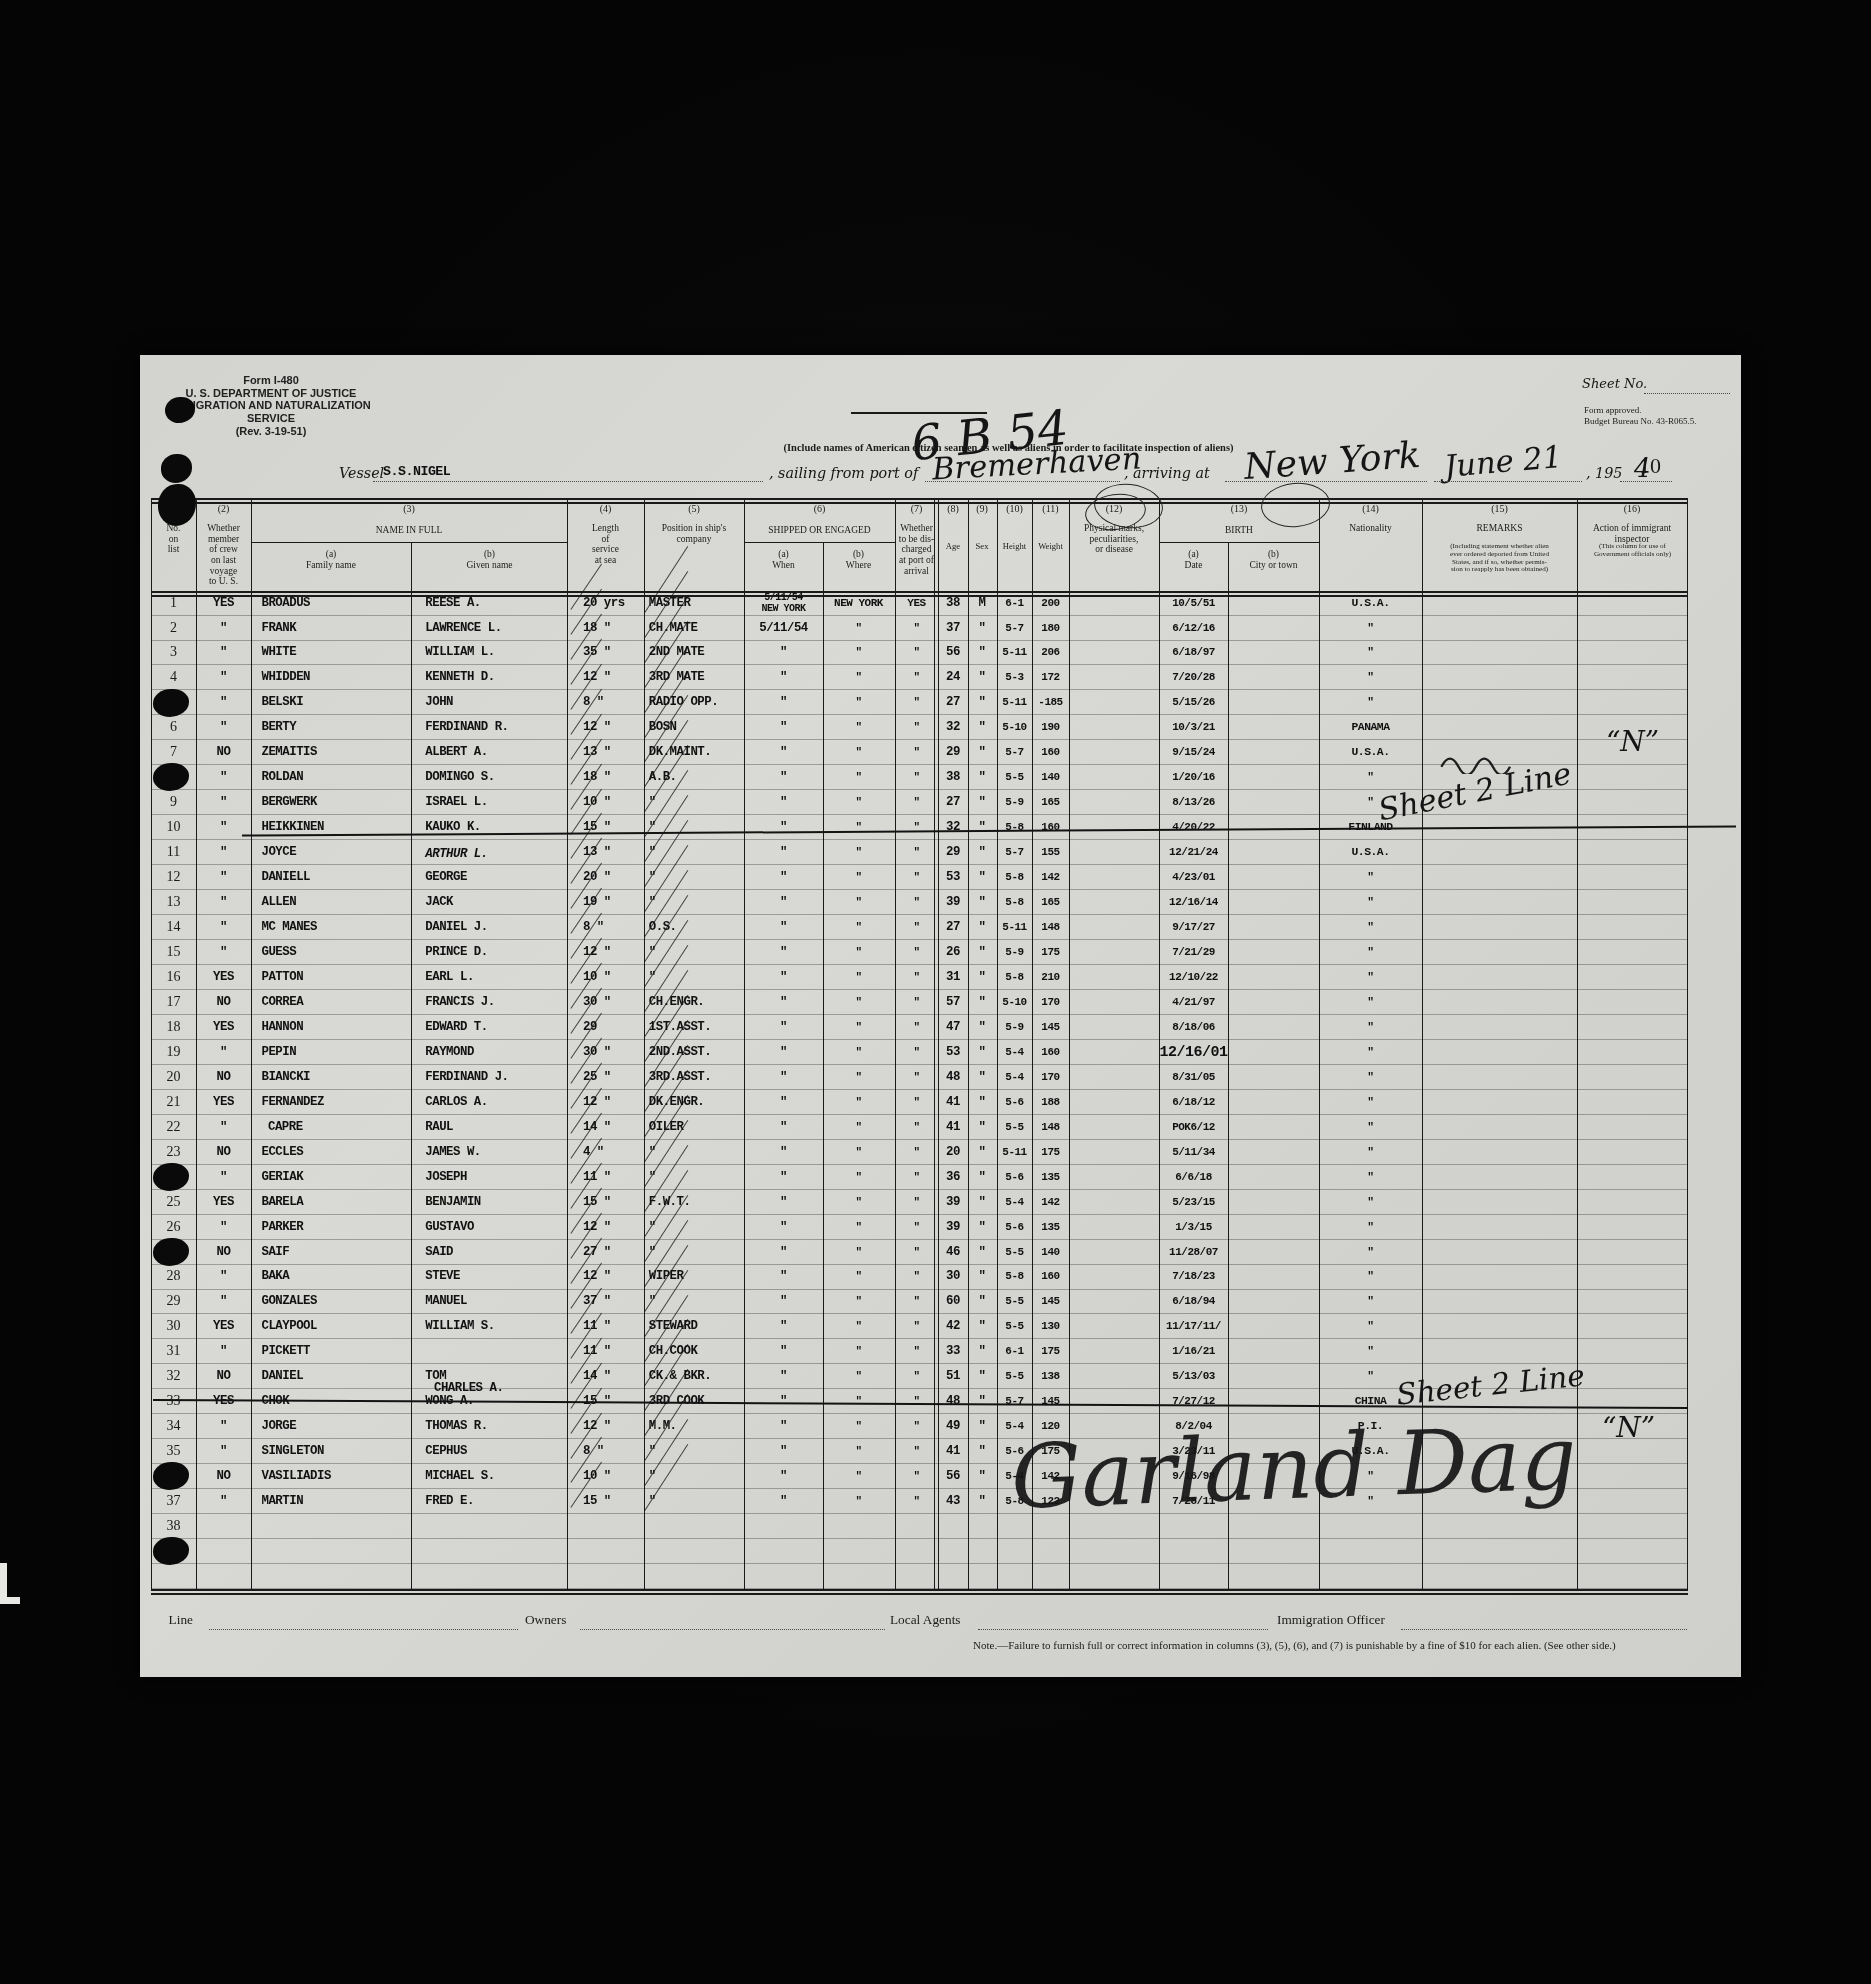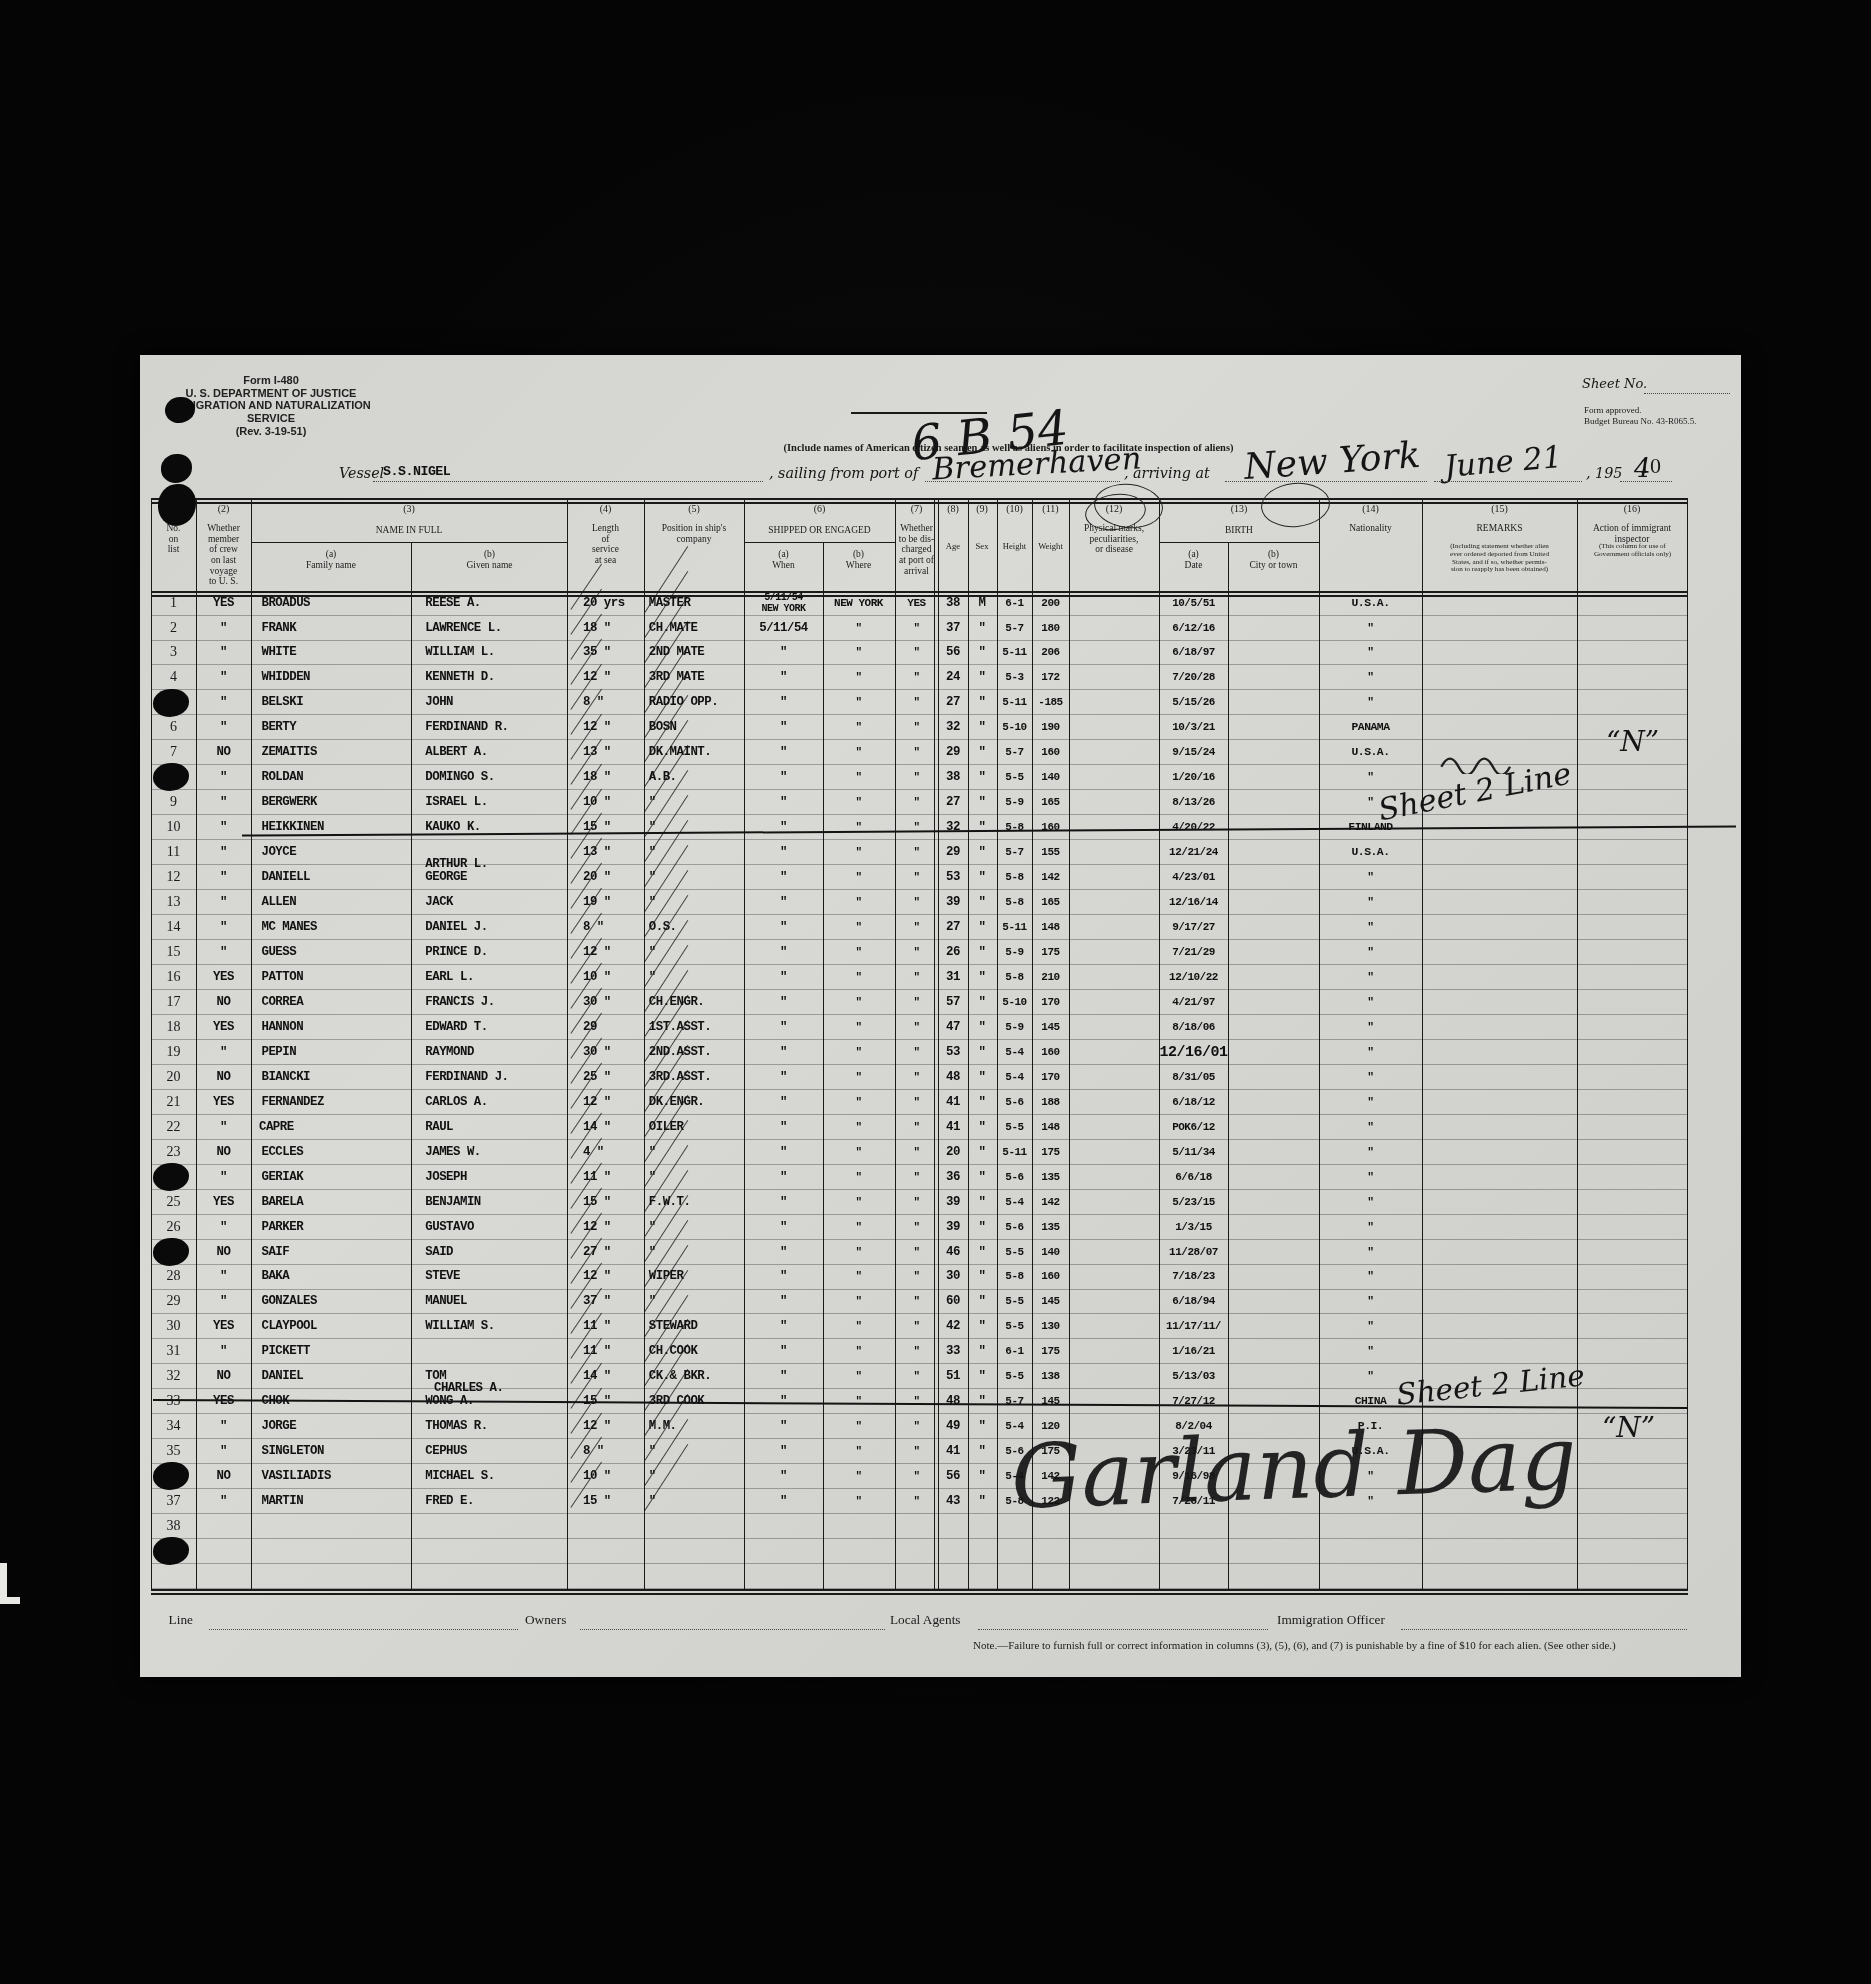--- a/index.html
+++ b/index.html
@@ -369,21 +369,21 @@
         <div class="cell typed" style="left: 1019px; top: 0px; width: 69px; height: 25px; display: flex; align-items: center; justify-content: center; text-align: center; font-size: 11px;">4/20/22</div>
         <div class="cell typed" style="left: 1179px; top: 0px; width: 103px; height: 25px; display: flex; align-items: center; justify-content: center; text-align: center; font-size: 11.4px;">FINLAND</div>
       </div>
       <div class="slash" style="left: 431px; top: 479px; width: 55px; transform: rotate(-56deg);"></div>
       <div class="slash" style="left: 505px; top: 481px; width: 79px; transform: rotate(-57deg);"></div>
       <div class="abs" style="left: 10.5px; top: 509px; width: 1537px; height: 0.5px; background: rgba(0, 0, 0, 0.28);"></div>
       <div class="abs" style="left: 0px; top: 485px; width: 1547px; height: 25px;">
         <div class="cell rownum" style="left: 10.5px; width: 46px; height: 25px; display: flex; align-items: center; justify-content: center;">11</div>
         <div class="cell typed" style="left: 56px; top: 0px; width: 55px; height: 25px; display: flex; align-items: center; justify-content: center; text-align: center;">"</div>
         <div class="cell typed" style="left: 111px; top: 0px; width: 160px; height: 25px; display: flex; align-items: center; justify-content: flex-start; text-align: left; padding-left: 10.5px;">JOYCE</div>
-        <div class="cell typed" style="left: 271px; top: 12px; width: 157px; height: 25px; display: flex; align-items: center; justify-content: flex-start; text-align: right; padding-left: 14.3px;">ARTHUR L.</div>
+        <div class="cell typed" style="left: 271px; top: 2px; width: 157px; height: 25px; display: flex; align-items: center; justify-content: flex-start; text-align: right; padding-left: 14.3px; font-style: italic;">ARTHUR L.</div>
         <div class="cell typed" style="left: 427px; top: 0px; width: 77px; height: 25px; display: flex; align-items: center; justify-content: flex-start; text-align: center; padding-left: 16px;">13  "</div>
         <div class="cell typed" style="left: 504px; top: 0px; width: 100px; height: 25px; display: flex; align-items: center; justify-content: flex-start; text-align: left; padding-left: 4.8px;">"</div>
         <div class="cell typed" style="left: 604px; top: 0px; width: 79px; height: 25px; display: flex; align-items: center; justify-content: center; text-align: center;">"</div>
         <div class="cell typed" style="left: 683px; top: 0px; width: 71px; height: 25px; display: flex; align-items: center; justify-content: center; text-align: center; font-size: 11px;">"</div>
         <div class="cell typed" style="left: 755px; top: 0px; width: 43px; height: 25px; display: flex; align-items: center; justify-content: center; text-align: center; font-size: 11px;">"</div>
         <div class="cell typed" style="left: 798px; top: 0px; width: 30px; height: 25px; display: flex; align-items: center; justify-content: center; text-align: center;">29</div>
         <div class="cell typed" style="left: 828px; top: 0px; width: 28px; height: 25px; display: flex; align-items: center; justify-content: center; text-align: center;">"</div>
         <div class="cell typed" style="left: 857px; top: 0px; width: 35px; height: 25px; display: flex; align-items: center; justify-content: center; text-align: center; font-size: 11px;">5-7</div>
         <div class="cell typed" style="left: 892px; top: 0px; width: 37px; height: 25px; display: flex; align-items: center; justify-content: center; text-align: center; font-size: 11px;">155</div>
         <div class="cell typed" style="left: 1019px; top: 0px; width: 69px; height: 25px; display: flex; align-items: center; justify-content: center; text-align: center; font-size: 11px;">12/21/24</div>
@@ -588,21 +588,21 @@
         <div class="cell typed" style="left: 892px; top: 0px; width: 37px; height: 25px; display: flex; align-items: center; justify-content: center; text-align: center; font-size: 11px;">188</div>
         <div class="cell typed" style="left: 1019px; top: 0px; width: 69px; height: 25px; display: flex; align-items: center; justify-content: center; text-align: center; font-size: 11px;">6/18/12</div>
         <div class="cell typed" style="left: 1179px; top: 0px; width: 103px; height: 25px; display: flex; align-items: center; justify-content: center; text-align: center; font-size: 11.4px;">"</div>
       </div>
       <div class="slash" style="left: 431px; top: 753px; width: 55px; transform: rotate(-56deg);"></div>
       <div class="slash" style="left: 505px; top: 756px; width: 79px; transform: rotate(-57deg);"></div>
       <div class="abs" style="left: 10.5px; top: 784px; width: 1537px; height: 0.5px; background: rgba(0, 0, 0, 0.28);"></div>
       <div class="abs" style="left: 0px; top: 760px; width: 1547px; height: 25px;">
         <div class="cell rownum" style="left: 10.5px; width: 46px; height: 25px; display: flex; align-items: center; justify-content: center;">22</div>
         <div class="cell typed" style="left: 56px; top: 0px; width: 55px; height: 25px; display: flex; align-items: center; justify-content: center; text-align: center;">"</div>
-        <div class="cell typed" style="left: 111px; top: 0px; width: 160px; height: 25px; display: flex; align-items: center; justify-content: flex-start; text-align: left; padding-left: 8px;">CAPRE</div>
+        <div class="cell typed" style="left: 111px; top: 0px; width: 160px; height: 25px; display: flex; align-items: center; justify-content: flex-start; text-align: left; padding-left: 17px;">CAPRE</div>
         <div class="cell typed" style="left: 271px; top: 0px; width: 157px; height: 25px; display: flex; align-items: center; justify-content: flex-start; text-align: left; padding-left: 14.3px;">RAUL</div>
         <div class="cell typed" style="left: 427px; top: 0px; width: 77px; height: 25px; display: flex; align-items: center; justify-content: flex-start; text-align: center; padding-left: 16px;">14  "</div>
         <div class="cell typed" style="left: 504px; top: 0px; width: 100px; height: 25px; display: flex; align-items: center; justify-content: flex-start; text-align: left; padding-left: 4.8px;">OILER</div>
         <div class="cell typed" style="left: 604px; top: 0px; width: 79px; height: 25px; display: flex; align-items: center; justify-content: center; text-align: center;">"</div>
         <div class="cell typed" style="left: 683px; top: 0px; width: 71px; height: 25px; display: flex; align-items: center; justify-content: center; text-align: center; font-size: 11px;">"</div>
         <div class="cell typed" style="left: 755px; top: 0px; width: 43px; height: 25px; display: flex; align-items: center; justify-content: center; text-align: center; font-size: 11px;">"</div>
         <div class="cell typed" style="left: 798px; top: 0px; width: 30px; height: 25px; display: flex; align-items: center; justify-content: center; text-align: center;">41</div>
         <div class="cell typed" style="left: 828px; top: 0px; width: 28px; height: 25px; display: flex; align-items: center; justify-content: center; text-align: center;">"</div>
         <div class="cell typed" style="left: 857px; top: 0px; width: 35px; height: 25px; display: flex; align-items: center; justify-content: center; text-align: center; font-size: 11px;">5-5</div>
         <div class="cell typed" style="left: 892px; top: 0px; width: 37px; height: 25px; display: flex; align-items: center; justify-content: center; text-align: center; font-size: 11px;">148</div>

